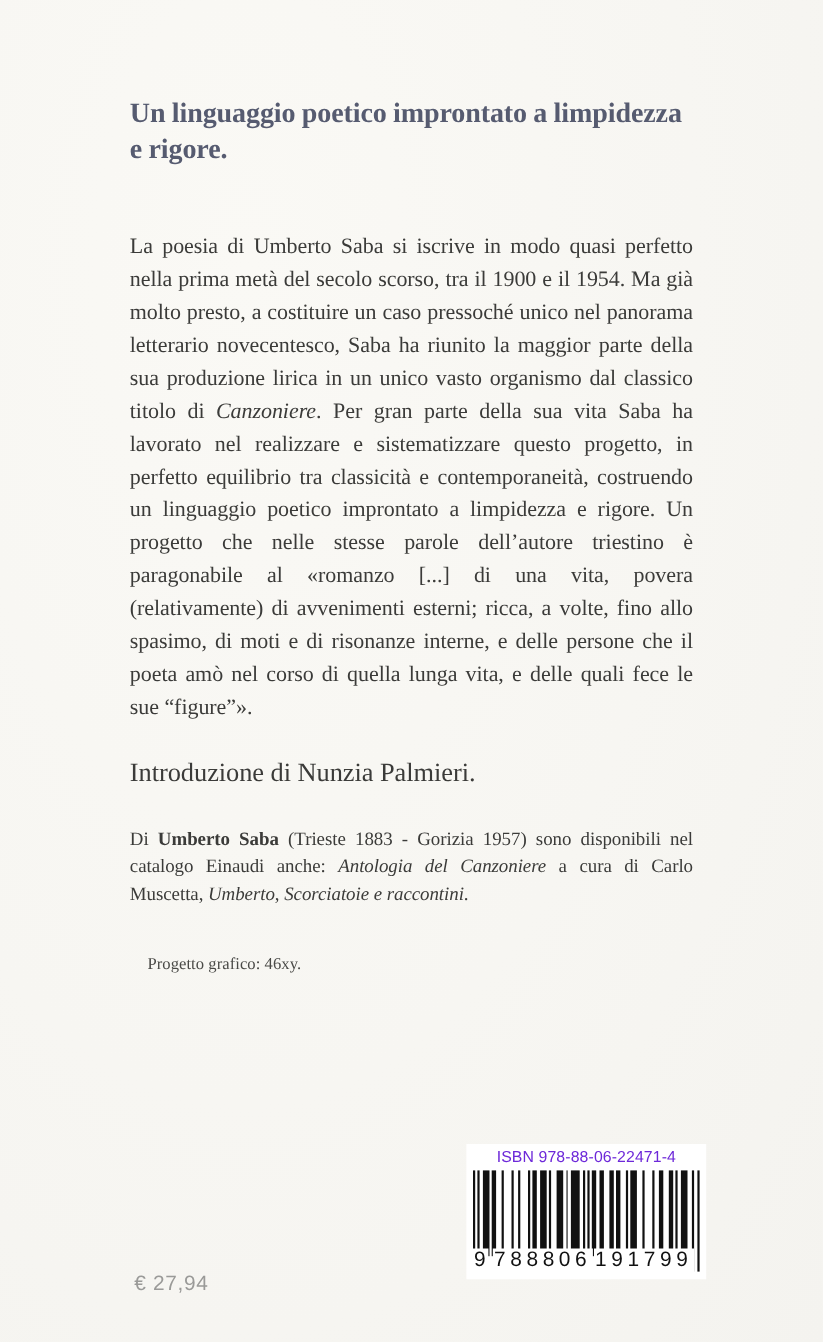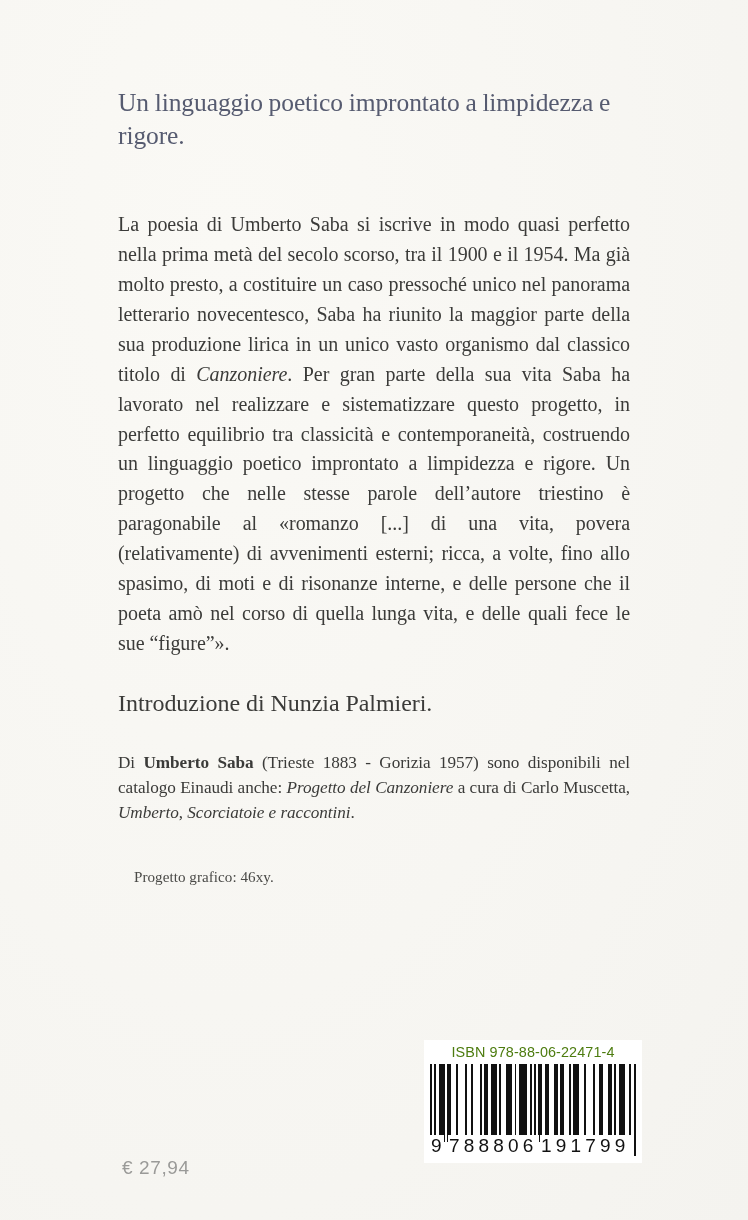--- a/index.html
+++ b/index.html
@@ -28,21 +28,21 @@
     left: 118px;
     top: 0;
     width: 512px;
   }
 
   
   .headline {
     margin: 0;
     padding-top: 86px;
     font-family: "Liberation Serif", serif;
-    font-weight: normal;
+    font-weight: bold;
     font-size: 25.5px;
     line-height: 1.30;
     color: #565b70;
     letter-spacing: -0.1px;
     word-spacing: -0.5px;
   }
 
   
   .body-copy {
     margin: 0;
@@ -108,21 +108,21 @@
     left: 424px;
     top: 1040px;
     width: 218px;
     background: #ffffff;
     padding: 4px 6px 6px 6px;
     box-sizing: border-box;
   }
   .isbn-text {
     font-family: "Liberation Sans", sans-serif;
     font-size: 14.4px;
-    color: #4d7c0f;
+    color: #6d28d9;
     text-align: center;
     letter-spacing: 0.1px;
     margin-bottom: 4px;
     white-space: nowrap;
   }
   .barcode-bars {
     position: relative;
     height: 92px;
     width: 206px;
     margin: 0 auto;
@@ -158,21 +158,21 @@
 <div class="page">
 
   <div class="content">
 
     <h1 class="headline">Un linguaggio poetico improntato a limpidezza e rigore.</h1>
 
     <p class="body-copy">La poesia di Umberto Saba si iscrive in modo quasi perfetto nella prima metà del secolo scorso, tra il 1900 e il 1954. Ma già molto presto, a costituire un caso pressoché unico nel panorama letterario novecentesco, Saba ha riunito la maggior parte della sua produzione lirica in un unico vasto organismo dal classico titolo di <i>Canzoniere</i>. Per gran parte della sua vita Saba ha lavorato nel realizzare e sistematizzare questo progetto, in perfetto equilibrio tra classicità e contemporaneità, costruendo un linguaggio poetico improntato a limpidezza e rigore. Un progetto che nelle stesse parole dell’autore triestino è paragonabile al «romanzo [...] di una vita, povera (relativamente) di avvenimenti esterni; ricca, a volte, fino allo spasimo, di moti e di risonanze interne, e delle persone che il poeta amò nel corso di quella lunga vita, e delle quali fece le sue “figure”».</p>
 
     <p class="intro-line">Introduzione di Nunzia Palmieri.</p>
 
-    <p class="catalogue">Di <b>Umberto Saba</b> (Trieste 1883 - Gorizia 1957) sono disponibili nel catalogo Einaudi anche: <i>Progetto del Canzoniere</i> a cura di Carlo Muscetta, <i>Umberto</i>, <i>Scorciatoie e raccontini</i>.</p>
+    <p class="catalogue">Di <b>Umberto Saba</b> (Trieste 1883 - Gorizia 1957) sono disponibili nel catalogo Einaudi anche: <i>Antologia del Canzoniere</i> a cura di Carlo Muscetta, <i>Umberto</i>, <i>Scorciatoie e raccontini</i>.</p>
 
     <p class="credit">Progetto grafico: 46xy.</p>
   </div>
 
   <div class="price">€ 27,94</div>
 
   <div class="barcode-block">
     <div class="isbn-text">ISBN 978-88-06-22471-4</div>
     <div class="barcode-bars">
         <div class="bar" style="left: 0px; width: 1.91842px; height: 92px;"></div>

